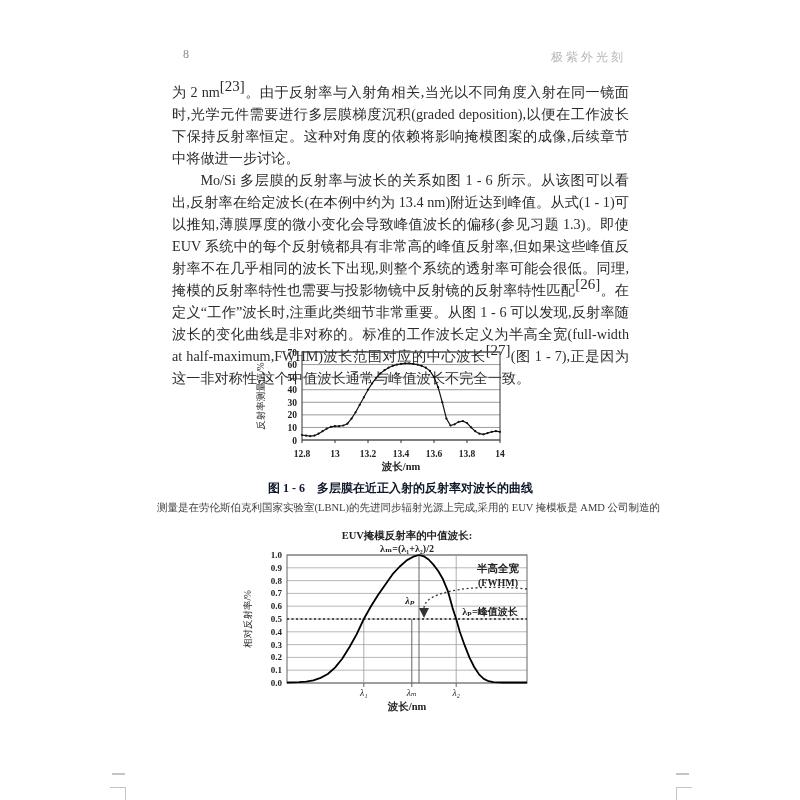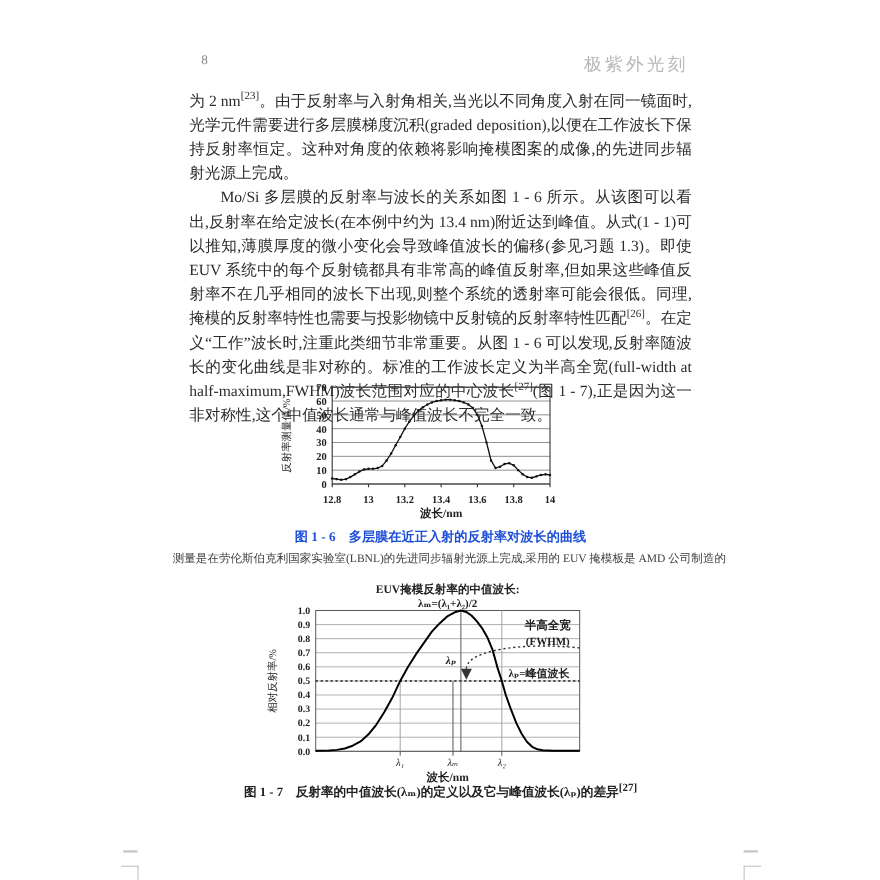--- a/index.html
+++ b/index.html
@@ -3,52 +3,52 @@
 <meta charset="utf-8">
 <style>
   html,body{margin:0;padding:0;}
   body{
     width:800px;height:800px;background:#ffffff;overflow:hidden;
     font-family:"Liberation Serif","DejaVu Serif",serif;color:#2b2b2b;
     position:relative;
   }
   .sheet{position:absolute;inset:0;background:#fff;}
   .pagenum{position:absolute;left:183px;top:47px;font-size:12px;color:#8a8a8a;}
-  .runhead{position:absolute;right:174px;top:49px;font-size:16px;color:#b7b7b7;letter-spacing:3px;}
+  .runhead{position:absolute;right:174px;top:49px;font-size:12px;color:#b7b7b7;letter-spacing:3px;}
   .bodytext{
     position:absolute;left:172px;top:81px;width:457px;
     font-size:14.2px;line-height:22px;text-align:justify;text-justify:inter-character;
   }
   .para{margin:0;}
   .indent{text-indent:2em;}
-  sup{font-size:10px;line-height:0;vertical-align:super;}
+  sup{font-size:15px;line-height:0;vertical-align:super;}
   .fig16{position:absolute;left:248px;top:346px;width:330px;height:132px;}
   .cap16{position:absolute;left:172px;top:480px;width:457px;text-align:center;
-         font-size:12px;font-weight:bold;color:#1d4ed8;}
+         font-size:12px;font-weight:bold;color:#0f172a;}
   .note16{position:absolute;left:140px;top:501px;width:520px;text-align:right;
           font-size:10.5px;color:#3c3c3c;}
   .fig17{position:absolute;left:225px;top:528px;width:360px;height:190px;}
   .cap17{position:absolute;left:152px;top:713px;width:497px;text-align:center;
          font-size:11.5px;font-weight:bold;color:#222;}
   svg{font-family:"Liberation Serif","DejaVu Serif",serif;}
   .corner{position:absolute;border:0 solid #c4c4c4;}
   .c-dash{width:13px;height:0;border-top-width:2px;}
   .c-left{width:15px;height:13px;border-top-width:1px;border-right-width:1px;}
   .c-right{width:15px;height:13px;border-top-width:1px;border-left-width:1px;}
 </style>
 </head>
 <body>
 
 <div class="sheet">
 
   <div class="pagenum">8</div>
   <div class="runhead">极紫外光刻</div>
 
   <div class="bodytext">
-    <p class="para"><span>为 2 nm</span><sup>[23]</sup><span>。由于反射率与入射角相关,当光以不同角度入射在同一镜面时,光学元件需要进行多层膜梯度沉积(graded deposition),以便在工作波长下保持反射率恒定。这种对角度的依赖将影响掩模图案的成像,的先进同步辐射光源上完成。</span></p>
+    <p class="para"><span>为 2 nm</span><sup>[23]</sup><span>。由于反射率与入射角相关,当光以不同角度入射在同一镜面时,光学元件需要进行多层膜梯度沉积(graded deposition),以便在工作波长下保持反射率恒定。这种对角度的依赖将影响掩模图案的成像,后续章节中将做进一步讨论。</span></p>
     <p class="para indent"><span>Mo/Si 多层膜的反射率与波长的关系如图 1 - 6 所示。从该图可以看出,反射率在给定波长(在本例中约为 13.4 nm)附近达到峰值。从式(1 - 1)可以推知,薄膜厚度的微小变化会导致峰值波长的偏移(参见习题 1.3)。即使 EUV 系统中的每个反射镜都具有非常高的峰值反射率,但如果这些峰值反射率不在几乎相同的波长下出现,则整个系统的透射率可能会很低。同理,掩模的反射率特性也需要与投影物镜中反射镜的反射率特性匹配</span><sup>[26]</sup><span>。在定义“工作”波长时,注重此类细节非常重要。从图 1 - 6 可以发现,反射率随波长的变化曲线是非对称的。标准的工作波长定义为半高全宽(full-width at half-maximum,FWHM)波长范围对应的中心波长</span><sup>[27]</sup><span>(图 1 - 7),正是因为这一非对称性,这个中值波长通常与峰值波长不完全一致。</span></p>
   </div>
 
   <svg id="chart1" class="fig16" viewBox="0 0 330 132">
       <line x1="54" y1="94" x2="252" y2="94" stroke="#6e6e6e" stroke-width="0.7"></line>
       <text x="49" y="97.5" font-size="9.5" text-anchor="end" fill="#222222" font-weight="bold">0</text>
       <line x1="54" y1="81.42857142857143" x2="252" y2="81.42857142857143" stroke="#6e6e6e" stroke-width="0.7"></line>
       <text x="49" y="84.92857142857143" font-size="9.5" text-anchor="end" fill="#222222" font-weight="bold">10</text>
       <line x1="54" y1="68.85714285714286" x2="252" y2="68.85714285714286" stroke="#6e6e6e" stroke-width="0.7"></line>
       <text x="49" y="72.35714285714286" font-size="9.5" text-anchor="end" fill="#222222" font-weight="bold">20</text>
@@ -175,20 +175,19 @@
       <line x1="138.8" y1="155" x2="138.8" y2="159" stroke="#555" stroke-width="0.9"></line>
       <text x="138.8" y="168" font-size="9.5" text-anchor="middle" fill="#222222" font-weight="normal" font-style="italic">λ₁</text>
       <line x1="186.8" y1="155" x2="186.8" y2="159" stroke="#555" stroke-width="0.9"></line>
       <text x="186.8" y="168" font-size="9.5" text-anchor="middle" fill="#222222" font-weight="normal" font-style="italic">λₘ</text>
       <line x1="231.2" y1="155" x2="231.2" y2="159" stroke="#555" stroke-width="0.9"></line>
       <text x="231.2" y="168" font-size="9.5" text-anchor="middle" fill="#222222" font-weight="normal" font-style="italic">λ₂</text>
       <text x="182" y="182" font-size="10.5" text-anchor="middle" fill="#222222" font-weight="bold">波长/nm</text>
       <text x="0" y="0" font-size="9.5" text-anchor="middle" fill="#222222" transform="translate(26,91) rotate(-90)">相对反射率/%</text>
     </svg>
 
-  <div class="cap17"><span>图 1 - 7　反射率的中值波长(λₘ)的定义以及它与峰值波长(λₚ)的差异</span><sup>[27]</sup></div>
 
   <div class="corner c-dash" style="left:112px;top:773px;"></div>
   <div class="corner c-left" style="left:110px;top:787px;"></div>
   <div class="corner c-dash" style="left:676px;top:773px;"></div>
   <div class="corner c-right" style="left:676px;top:787px;"></div>
 
 </div>
 
 </body></html>

